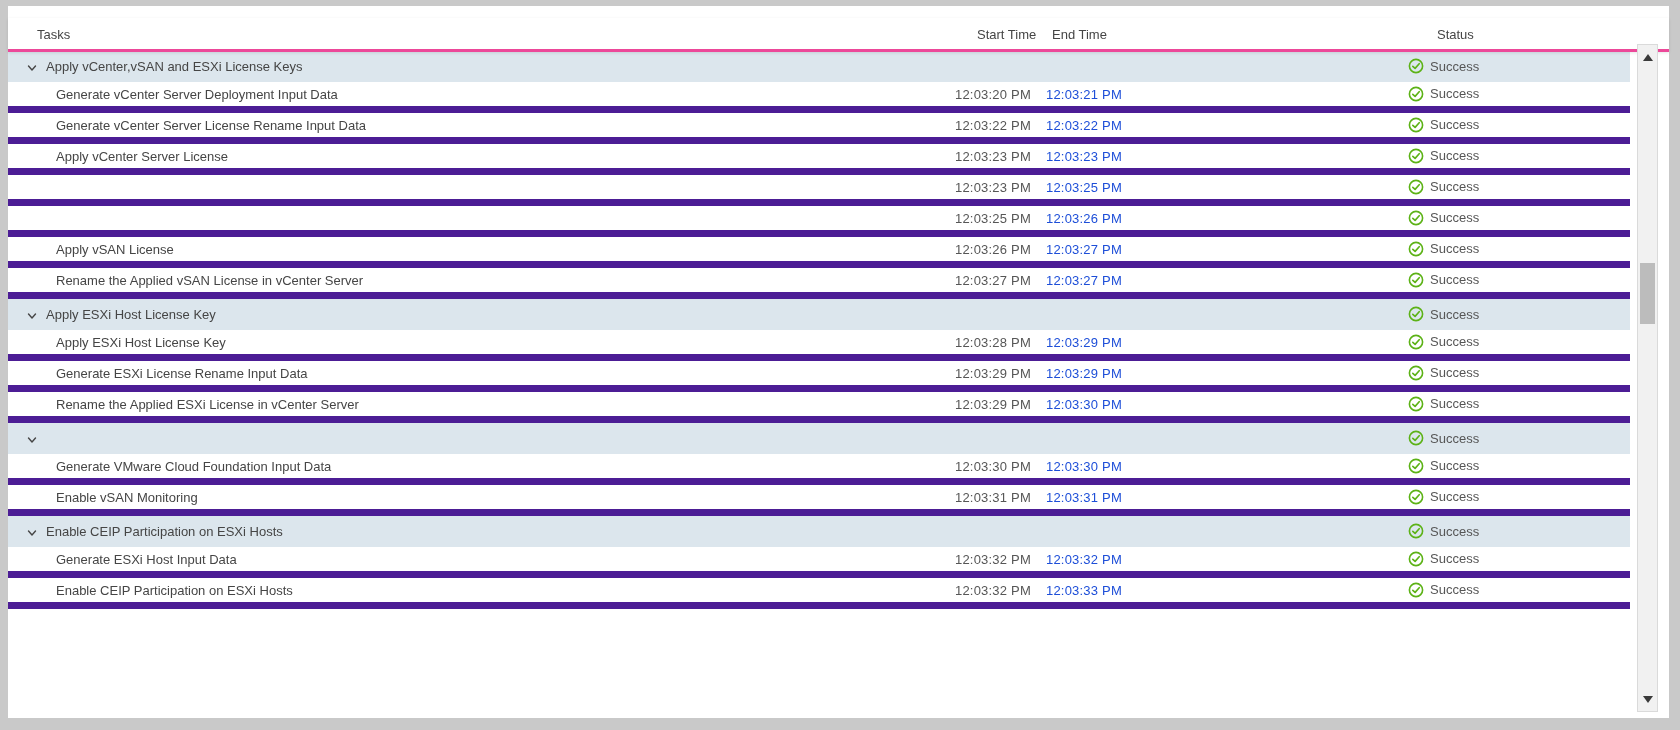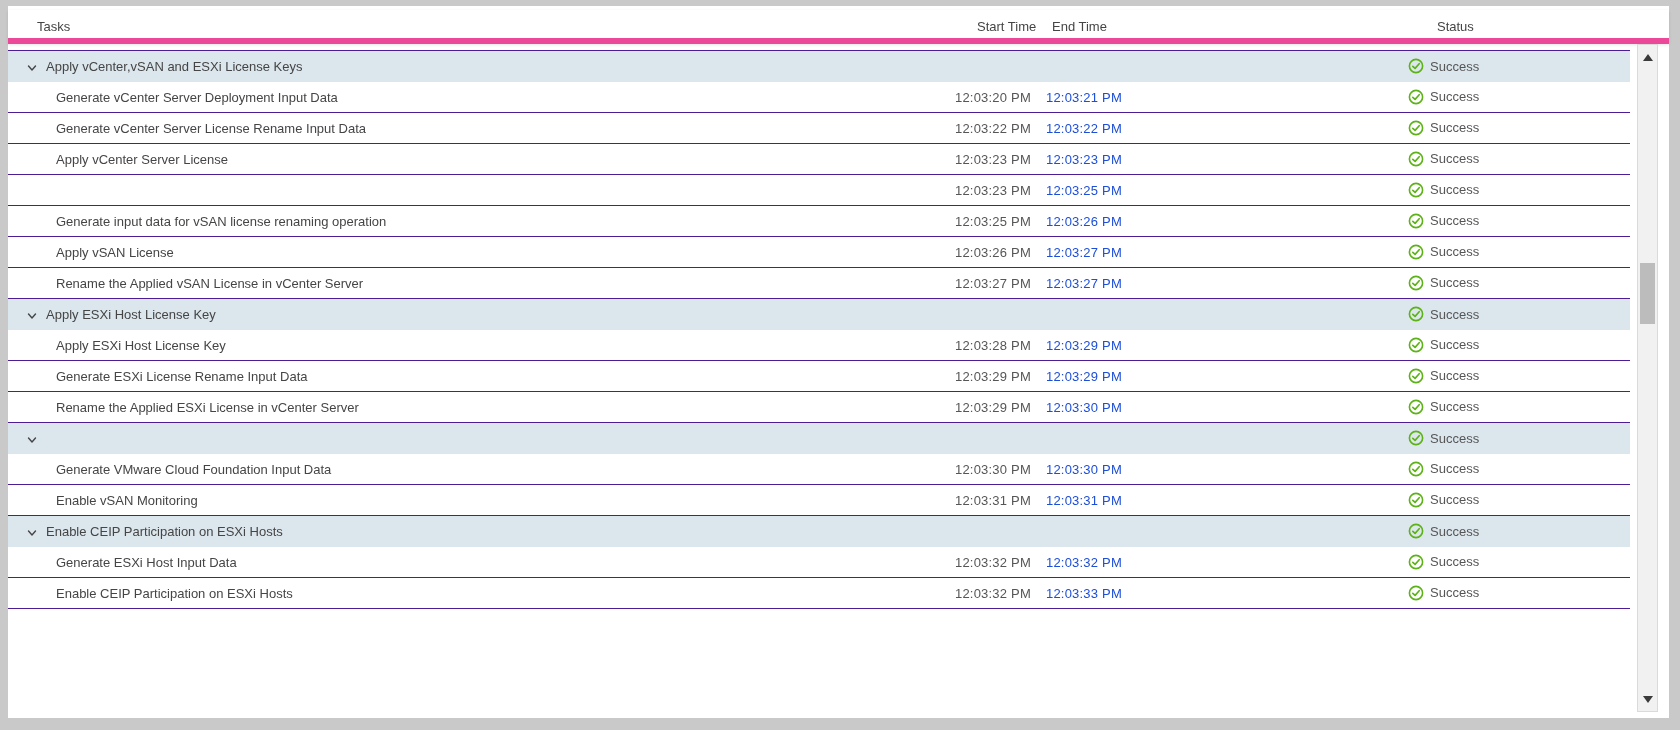--- a/index.html
+++ b/index.html
@@ -8,40 +8,40 @@
     position:relative; width:1680px; height:730px;
     background:#c9c9c9; overflow:hidden;
     font-family:"Liberation Sans", sans-serif;
   }
   .page {
     position:absolute; left:8px; top:6px; width:1661px; height:712px;
     background:#ffffff;
   }
   
   .table-header {
-    position:absolute; left:0; top:4px; width:100%; height:34px;
-    background:#ffffff; border-bottom:6px solid #ec4899;
+    position:absolute; left:0; top:12px; width:100%; height:34px;
+    background:#ffffff; border-bottom:3px solid #ec4899;
     box-shadow:0 1px 3px rgba(0,0,0,0.10); z-index:5;
   }
   .col-label {
     position:absolute; top:0; height:34px; line-height:34px;
     font-size:13px; color:#454545; white-space:nowrap;
   }
   .col-tasks  { left:29px; }
   .col-start  { left:969px; }
   .col-end    { left:1044px; }
   .col-status { left:1429px; }
   
   .viewport {
     position:absolute; left:0; top:34px; width:1622px; height:673px;
     overflow:hidden; z-index:1; background:#fff;
   }
   .row { position:relative; height:31px; }
   .row:first-child { margin-top:-20.5px; }
-  .row-task  { background:#ffffff; border-bottom:1px solid #4c1d95; }
+  .row-task  { background:#ffffff; border-bottom:7px solid #4c1d95; }
   .row-group { background:#dce6ed; }
   .cell { position:absolute; top:50%; transform:translateY(-50%); white-space:nowrap; }
   .cell-name   { left:48px; font-size:13px; color:#454545; }
   .row-group .cell-name { left:38px; }
   .cell-chevron { left:18px; top:50%; transform:translateY(-50%); position:absolute; width:12px; height:12px; }
   .cell-start { left:947px;  font-size:13px; color:#565656; letter-spacing:0.2px; }
   .cell-end   { left:1038px; font-size:13px; color:#1d4ed8; letter-spacing:0.2px;text-align:center; }
   .cell-status { left:1400px; display:flex; align-items:center; gap:6px; }
   .status-label { font-size:13px; color:#565656; }
   
@@ -147,21 +147,20 @@
     <span class="cell cell-end">12:03:25 PM</span>
     <span class="cell cell-status">
       <svg width="16" height="16" viewBox="0 0 16 16">
         <circle cx="8" cy="8" r="6.6" fill="none" stroke="#5cb216" stroke-width="1.6"></circle>
         <polyline points="4.8,8.3 7.1,10.4 11.2,5.7" fill="none" stroke="#5cb216" stroke-width="1.6" stroke-linecap="round" stroke-linejoin="round"></polyline>
       </svg>
       <span class="status-label">Success</span>
     </span>
   </div>
         <div class="row row-task">
-    <span class="cell cell-name">Generate input data for vSAN license renaming operation</span>
     <span class="cell cell-start">12:03:25 PM</span>
     <span class="cell cell-end">12:03:26 PM</span>
     <span class="cell cell-status">
       <svg width="16" height="16" viewBox="0 0 16 16">
         <circle cx="8" cy="8" r="6.6" fill="none" stroke="#5cb216" stroke-width="1.6"></circle>
         <polyline points="4.8,8.3 7.1,10.4 11.2,5.7" fill="none" stroke="#5cb216" stroke-width="1.6" stroke-linecap="round" stroke-linejoin="round"></polyline>
       </svg>
       <span class="status-label">Success</span>
     </span>
   </div>

